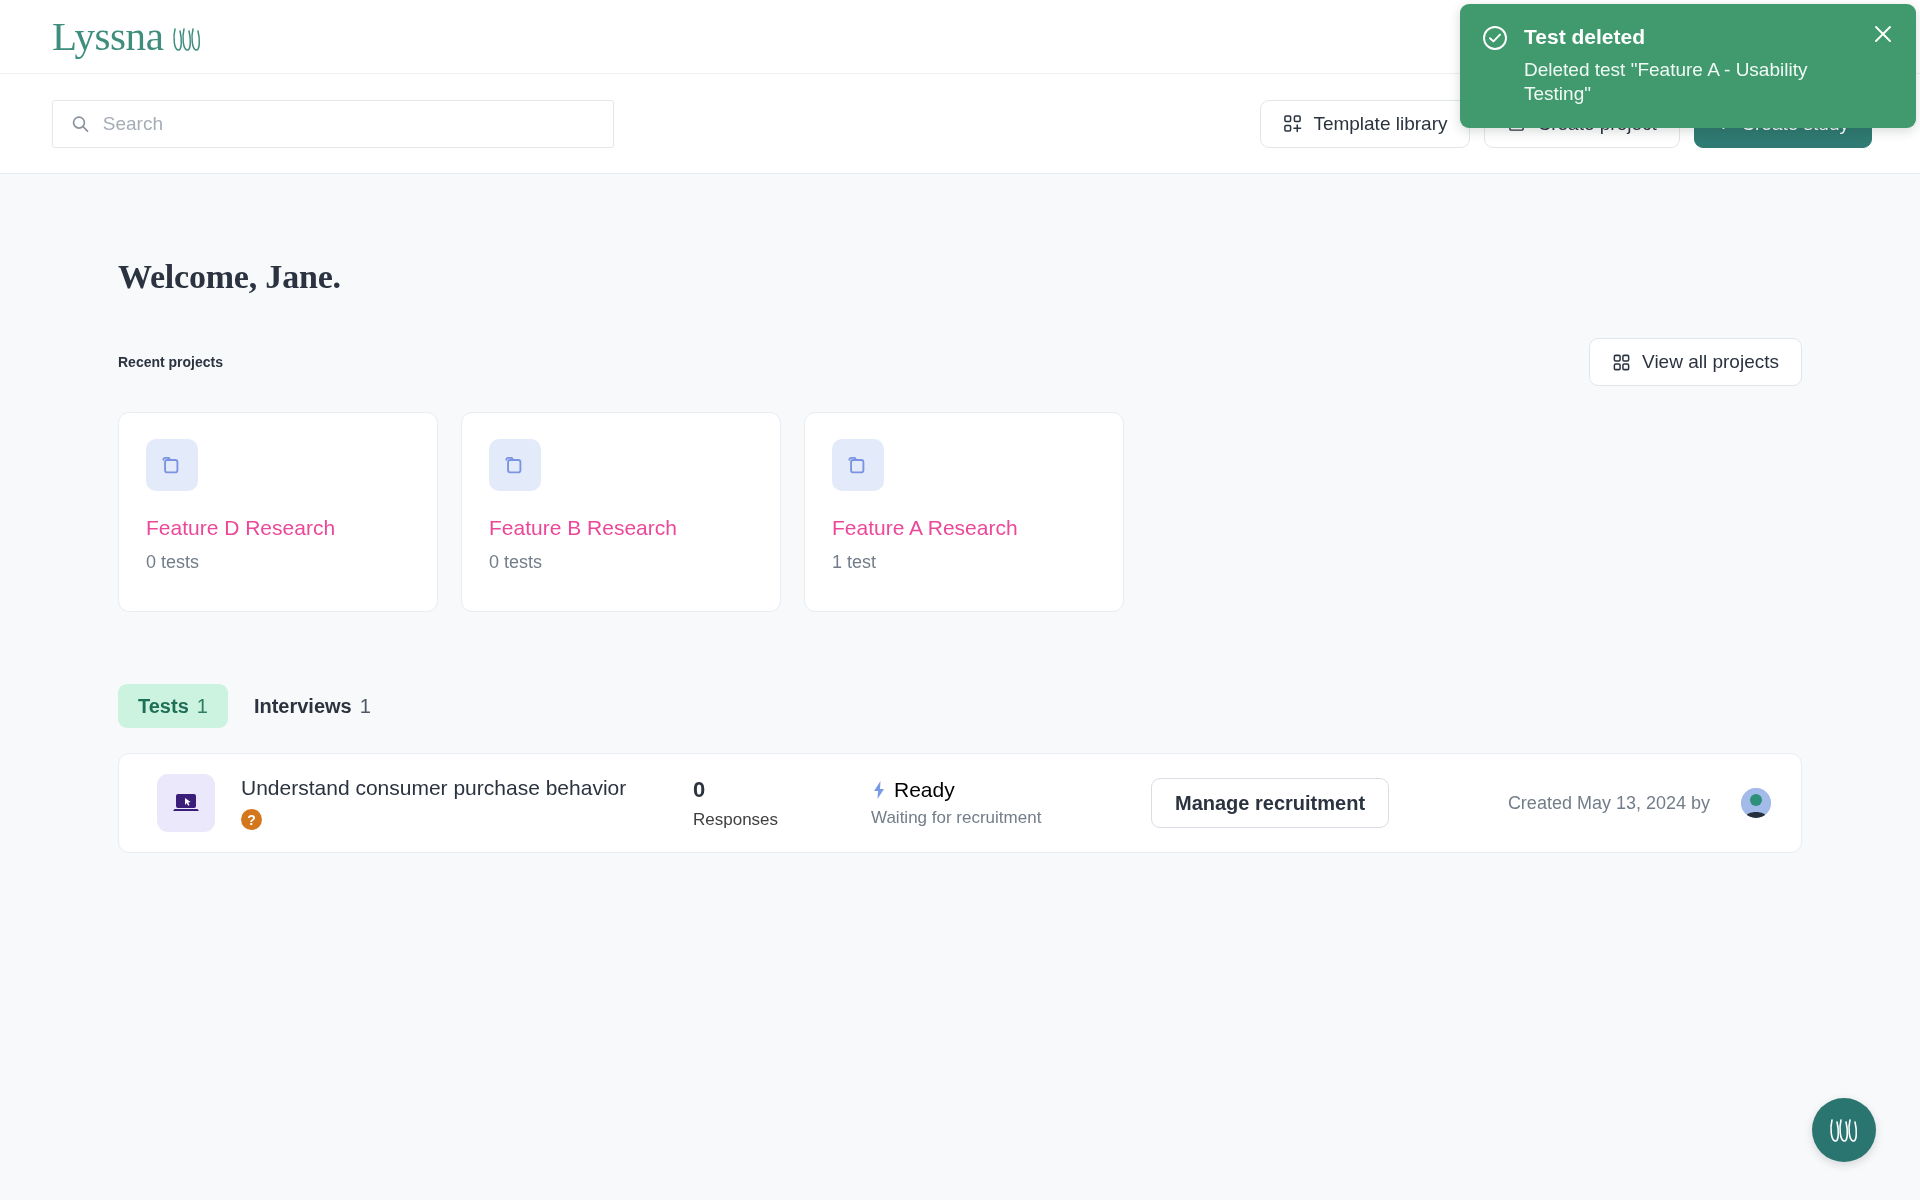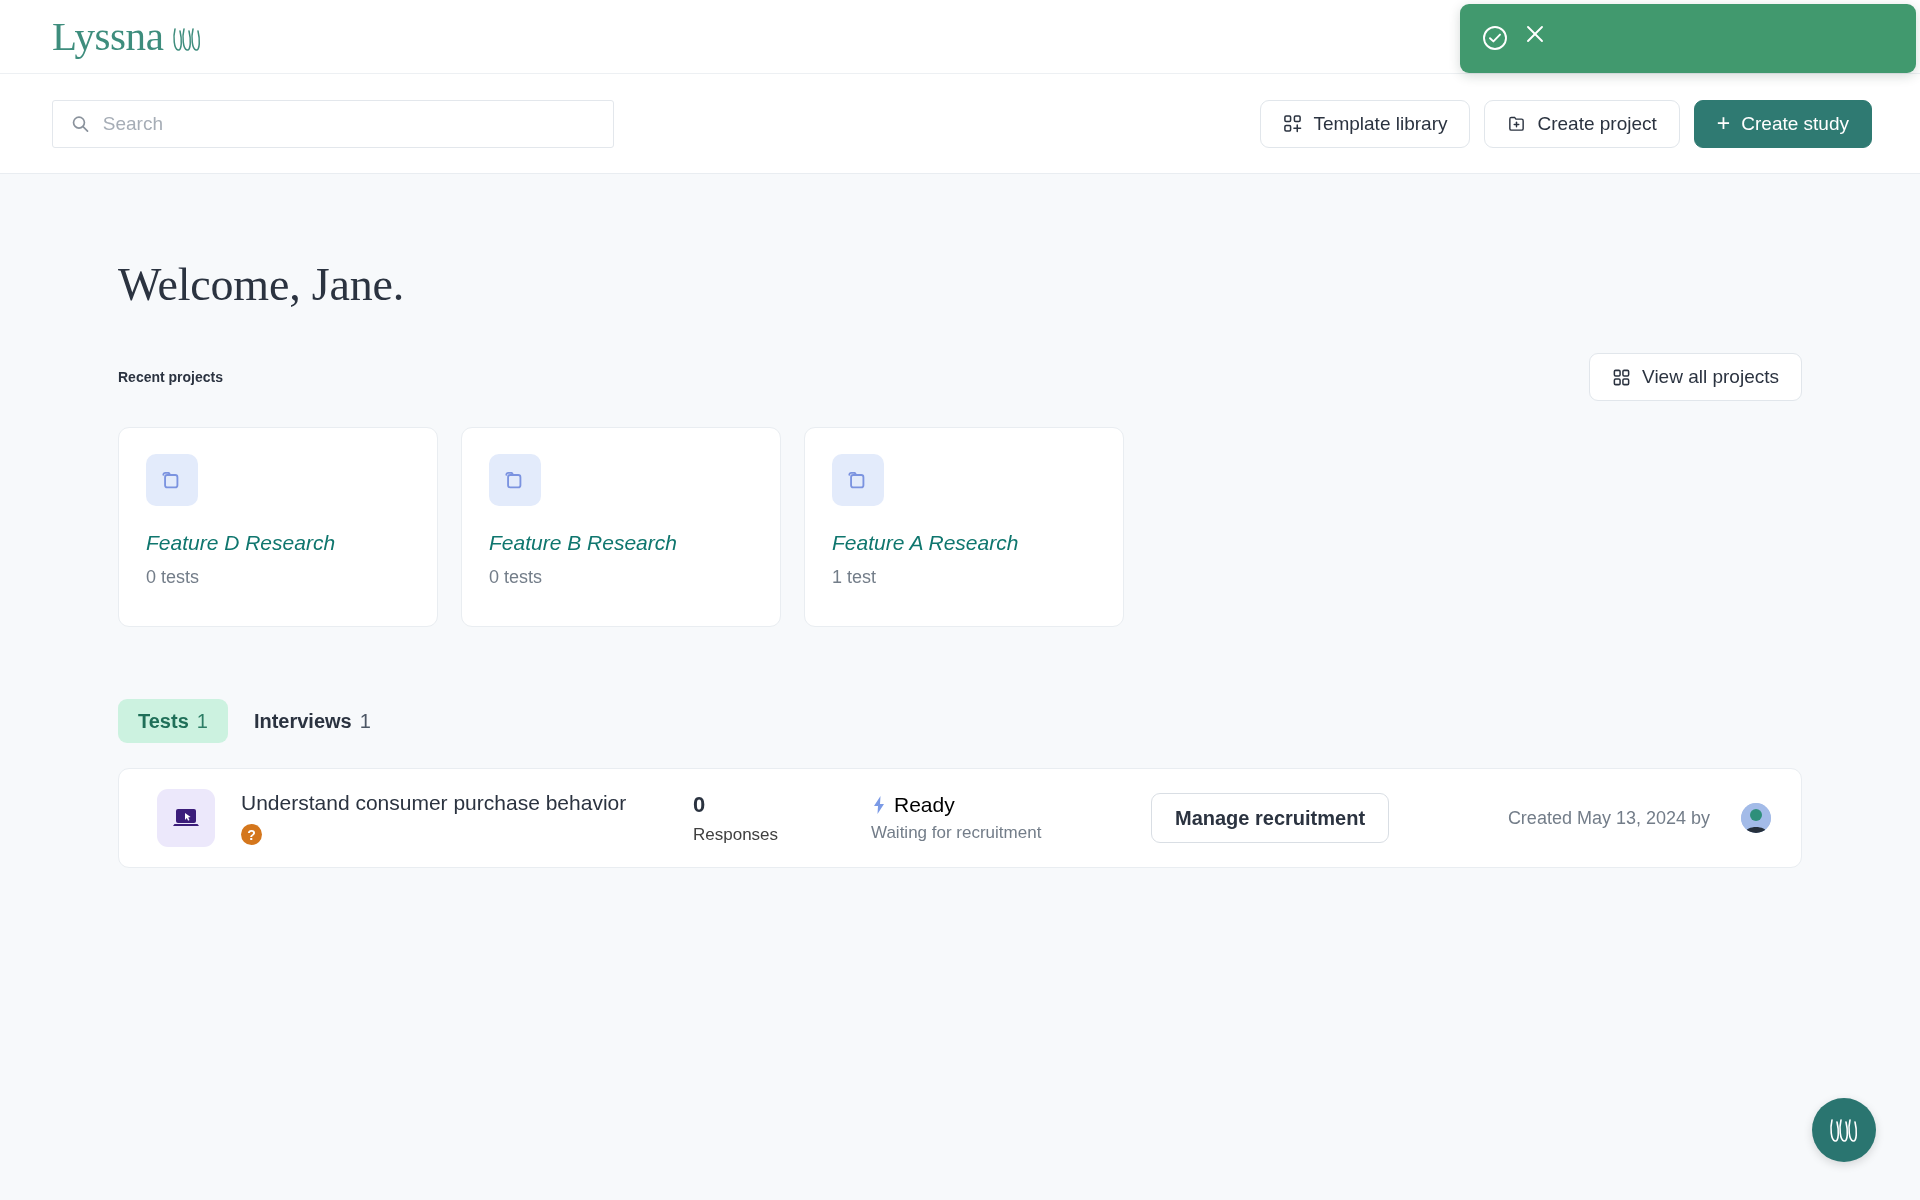--- a/index.html
+++ b/index.html
@@ -121,22 +121,22 @@
     border: 1px solid #2f7a72;
     color: #ffffff;
   }
 
   
   .main {
     padding: 0 52px 0 118px;
   }
   .page-title {
     font-family: "Liberation Serif", serif;
-    font-size: 46px;
-    font-weight: 400;
+    font-size: 34px;
+    font-weight: 700;
     color: #2b3340;
     letter-spacing: -0.2px;
     margin-top: 84px;
   }
 
   .section-head {
     display: flex;
     align-items: center;
     margin-top: 42px;
     padding-right: 66px;
@@ -167,22 +167,21 @@
     width: 52px; height: 52px;
     border-radius: 10px;
     background: #e3ebfb;
     display: flex;
     align-items: center;
     justify-content: center;
   }
   .project-name {
     margin-top: 25px;
     font-size: 21px;
-    color: #0f766e;
-    font-style: italic;
+    color: #ec4899;
   }
   .project-meta {
     margin-top: 12px;
     font-size: 18px;
     color: #737d89;
   }
 
   
   .tabs {
     display: flex;
@@ -526,20 +525,24 @@
       </div>
     </div>
 
   </div>
 
   <div class="toast">
     <svg width="26" height="26" viewBox="0 0 26 26" style="flex:none;margin-top:3px;">
       <circle cx="13" cy="13" r="11" fill="none" stroke="#ffffff" stroke-width="1.9"></circle>
       <path d="M8 13.2 L11.4 16.4 L18 9.6" fill="none" stroke="#ffffff" stroke-width="1.9" stroke-linecap="round" stroke-linejoin="round"></path>
     </svg>
+    <div class="toast-body">
+      <div class="toast-title">Test deleted</div>
+      <div class="toast-msg">Deleted test "Feature A - Usability Testing"</div>
+    </div>
     <button class="toast-close">
       <svg width="22" height="22" viewBox="0 0 22 22">
         <line x1="4" y1="4" x2="18" y2="18" stroke="#ffffff" stroke-width="1.9" stroke-linecap="round"></line>
         <line x1="18" y1="4" x2="4" y2="18" stroke="#ffffff" stroke-width="1.9" stroke-linecap="round"></line>
       </svg>
     </button>
   </div>
 
   <button class="fab">
     <svg width="34" height="30" viewBox="0 0 34 30">

